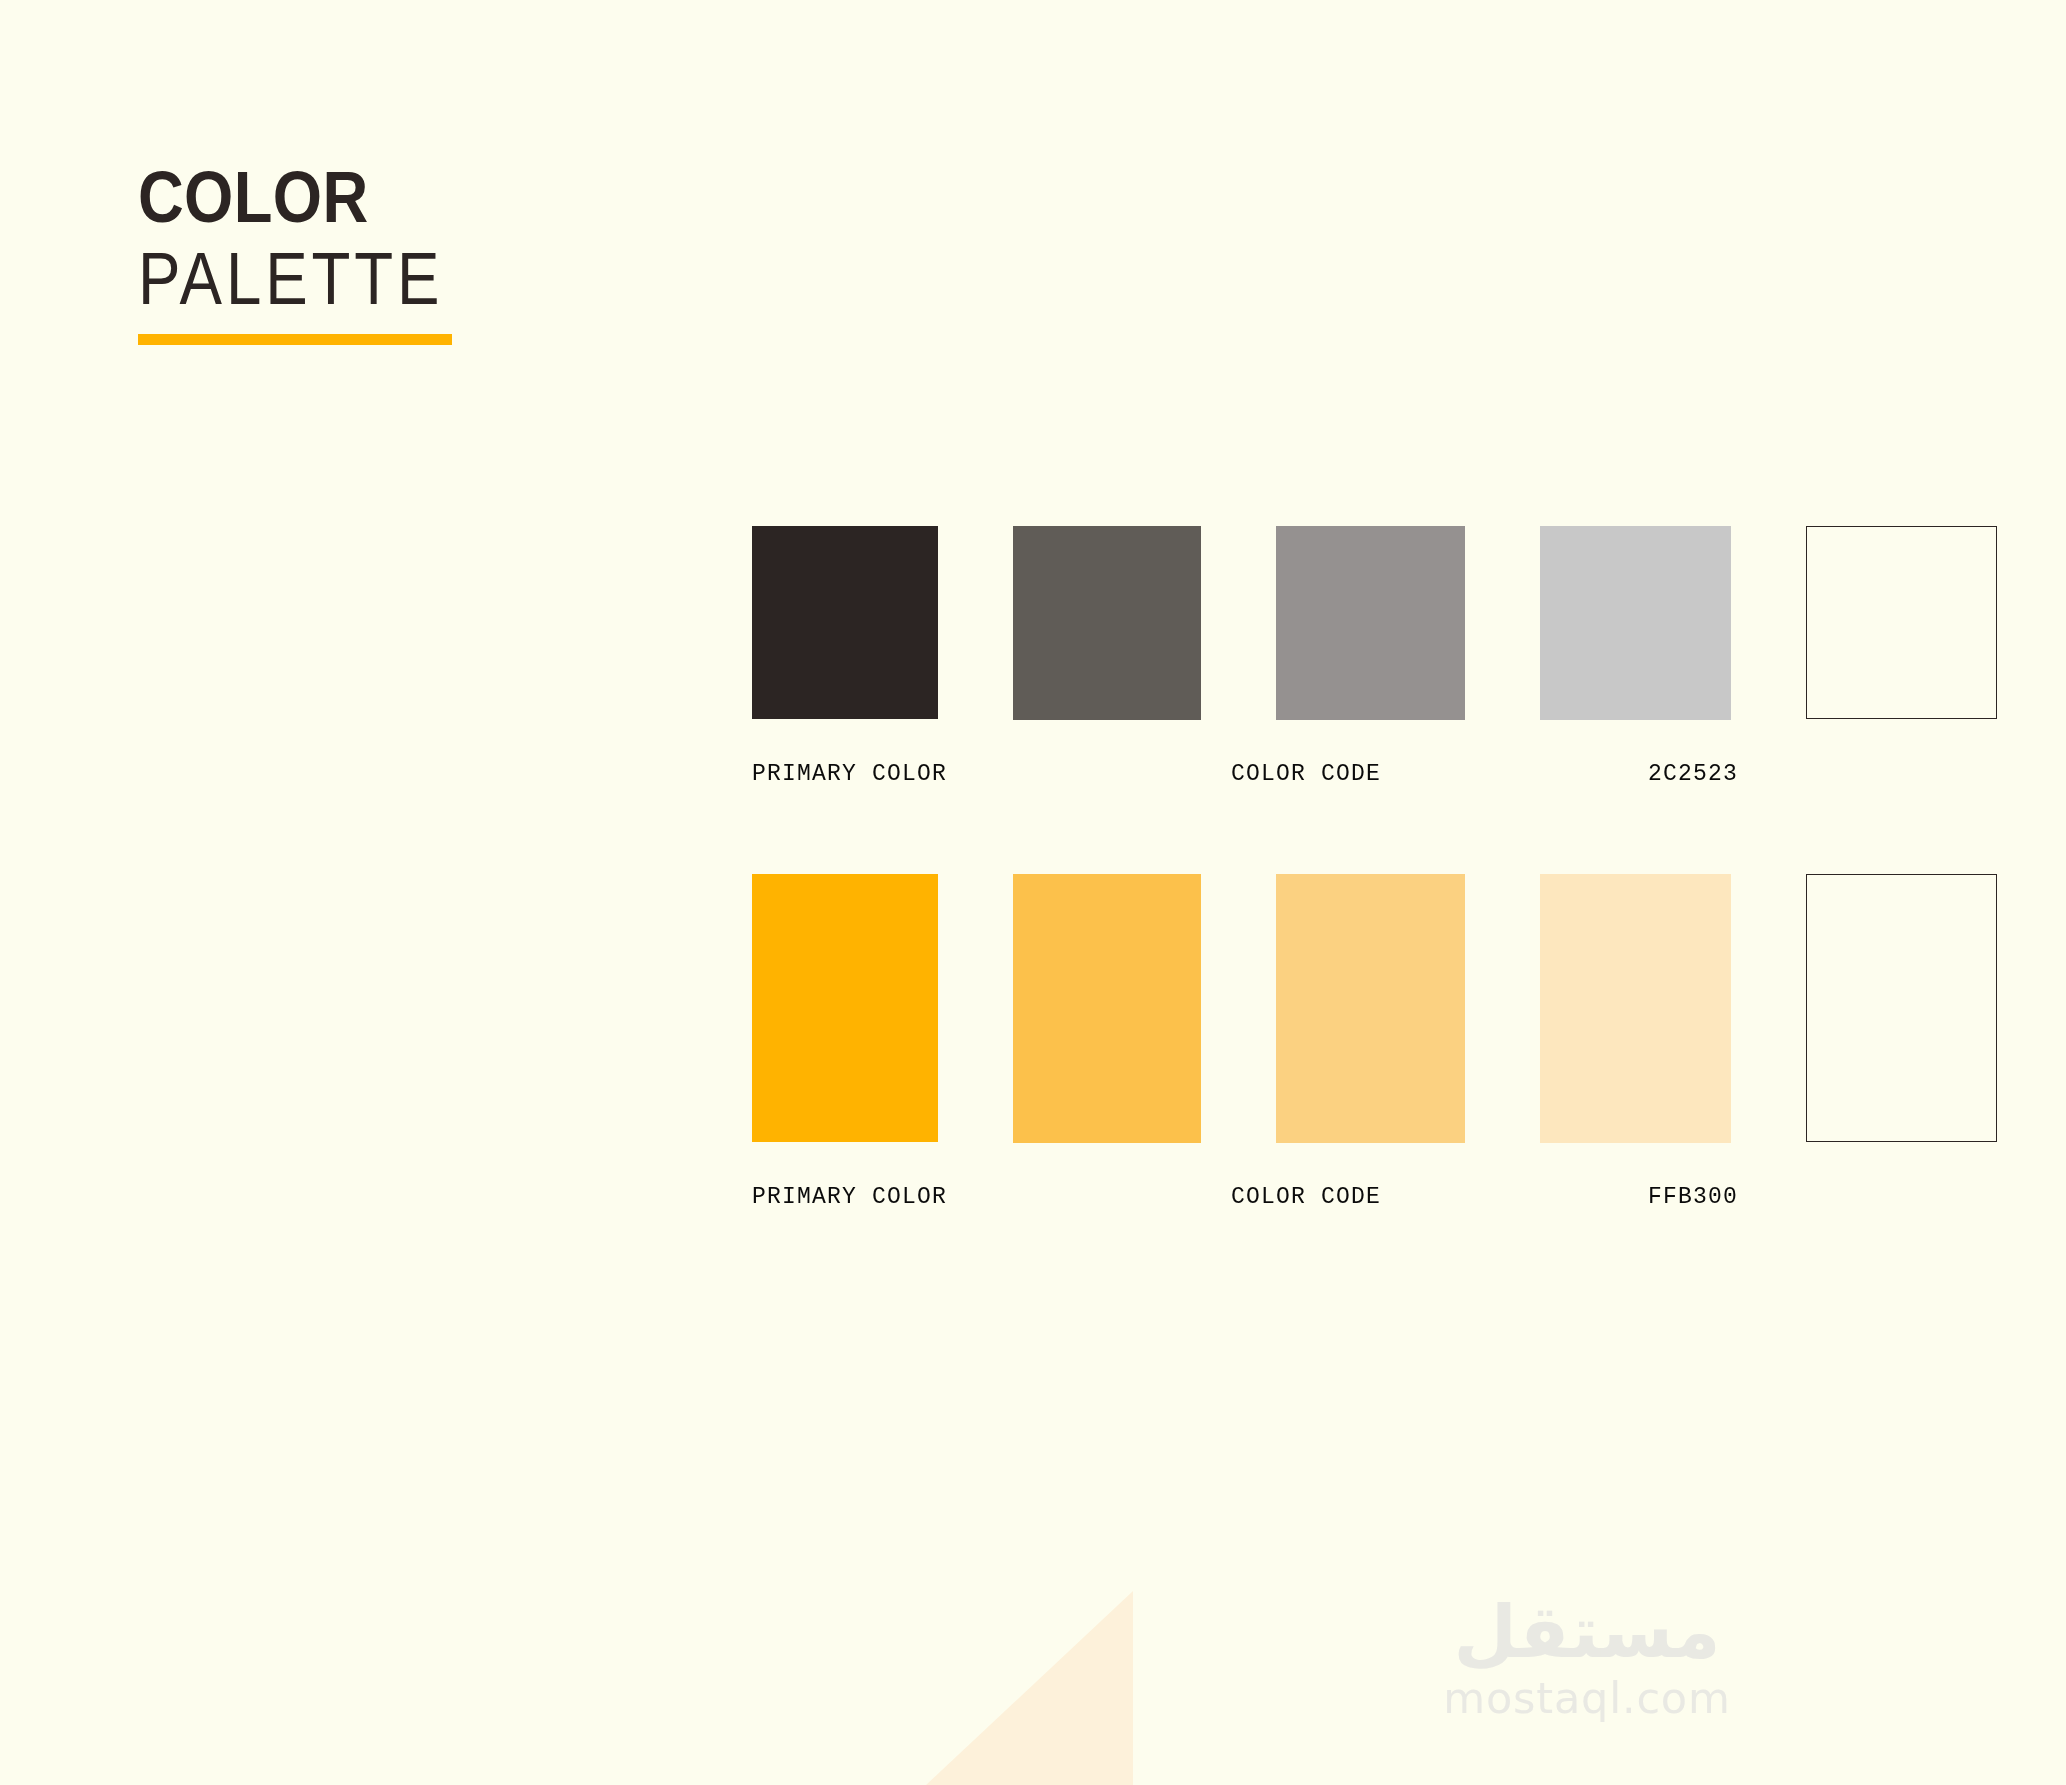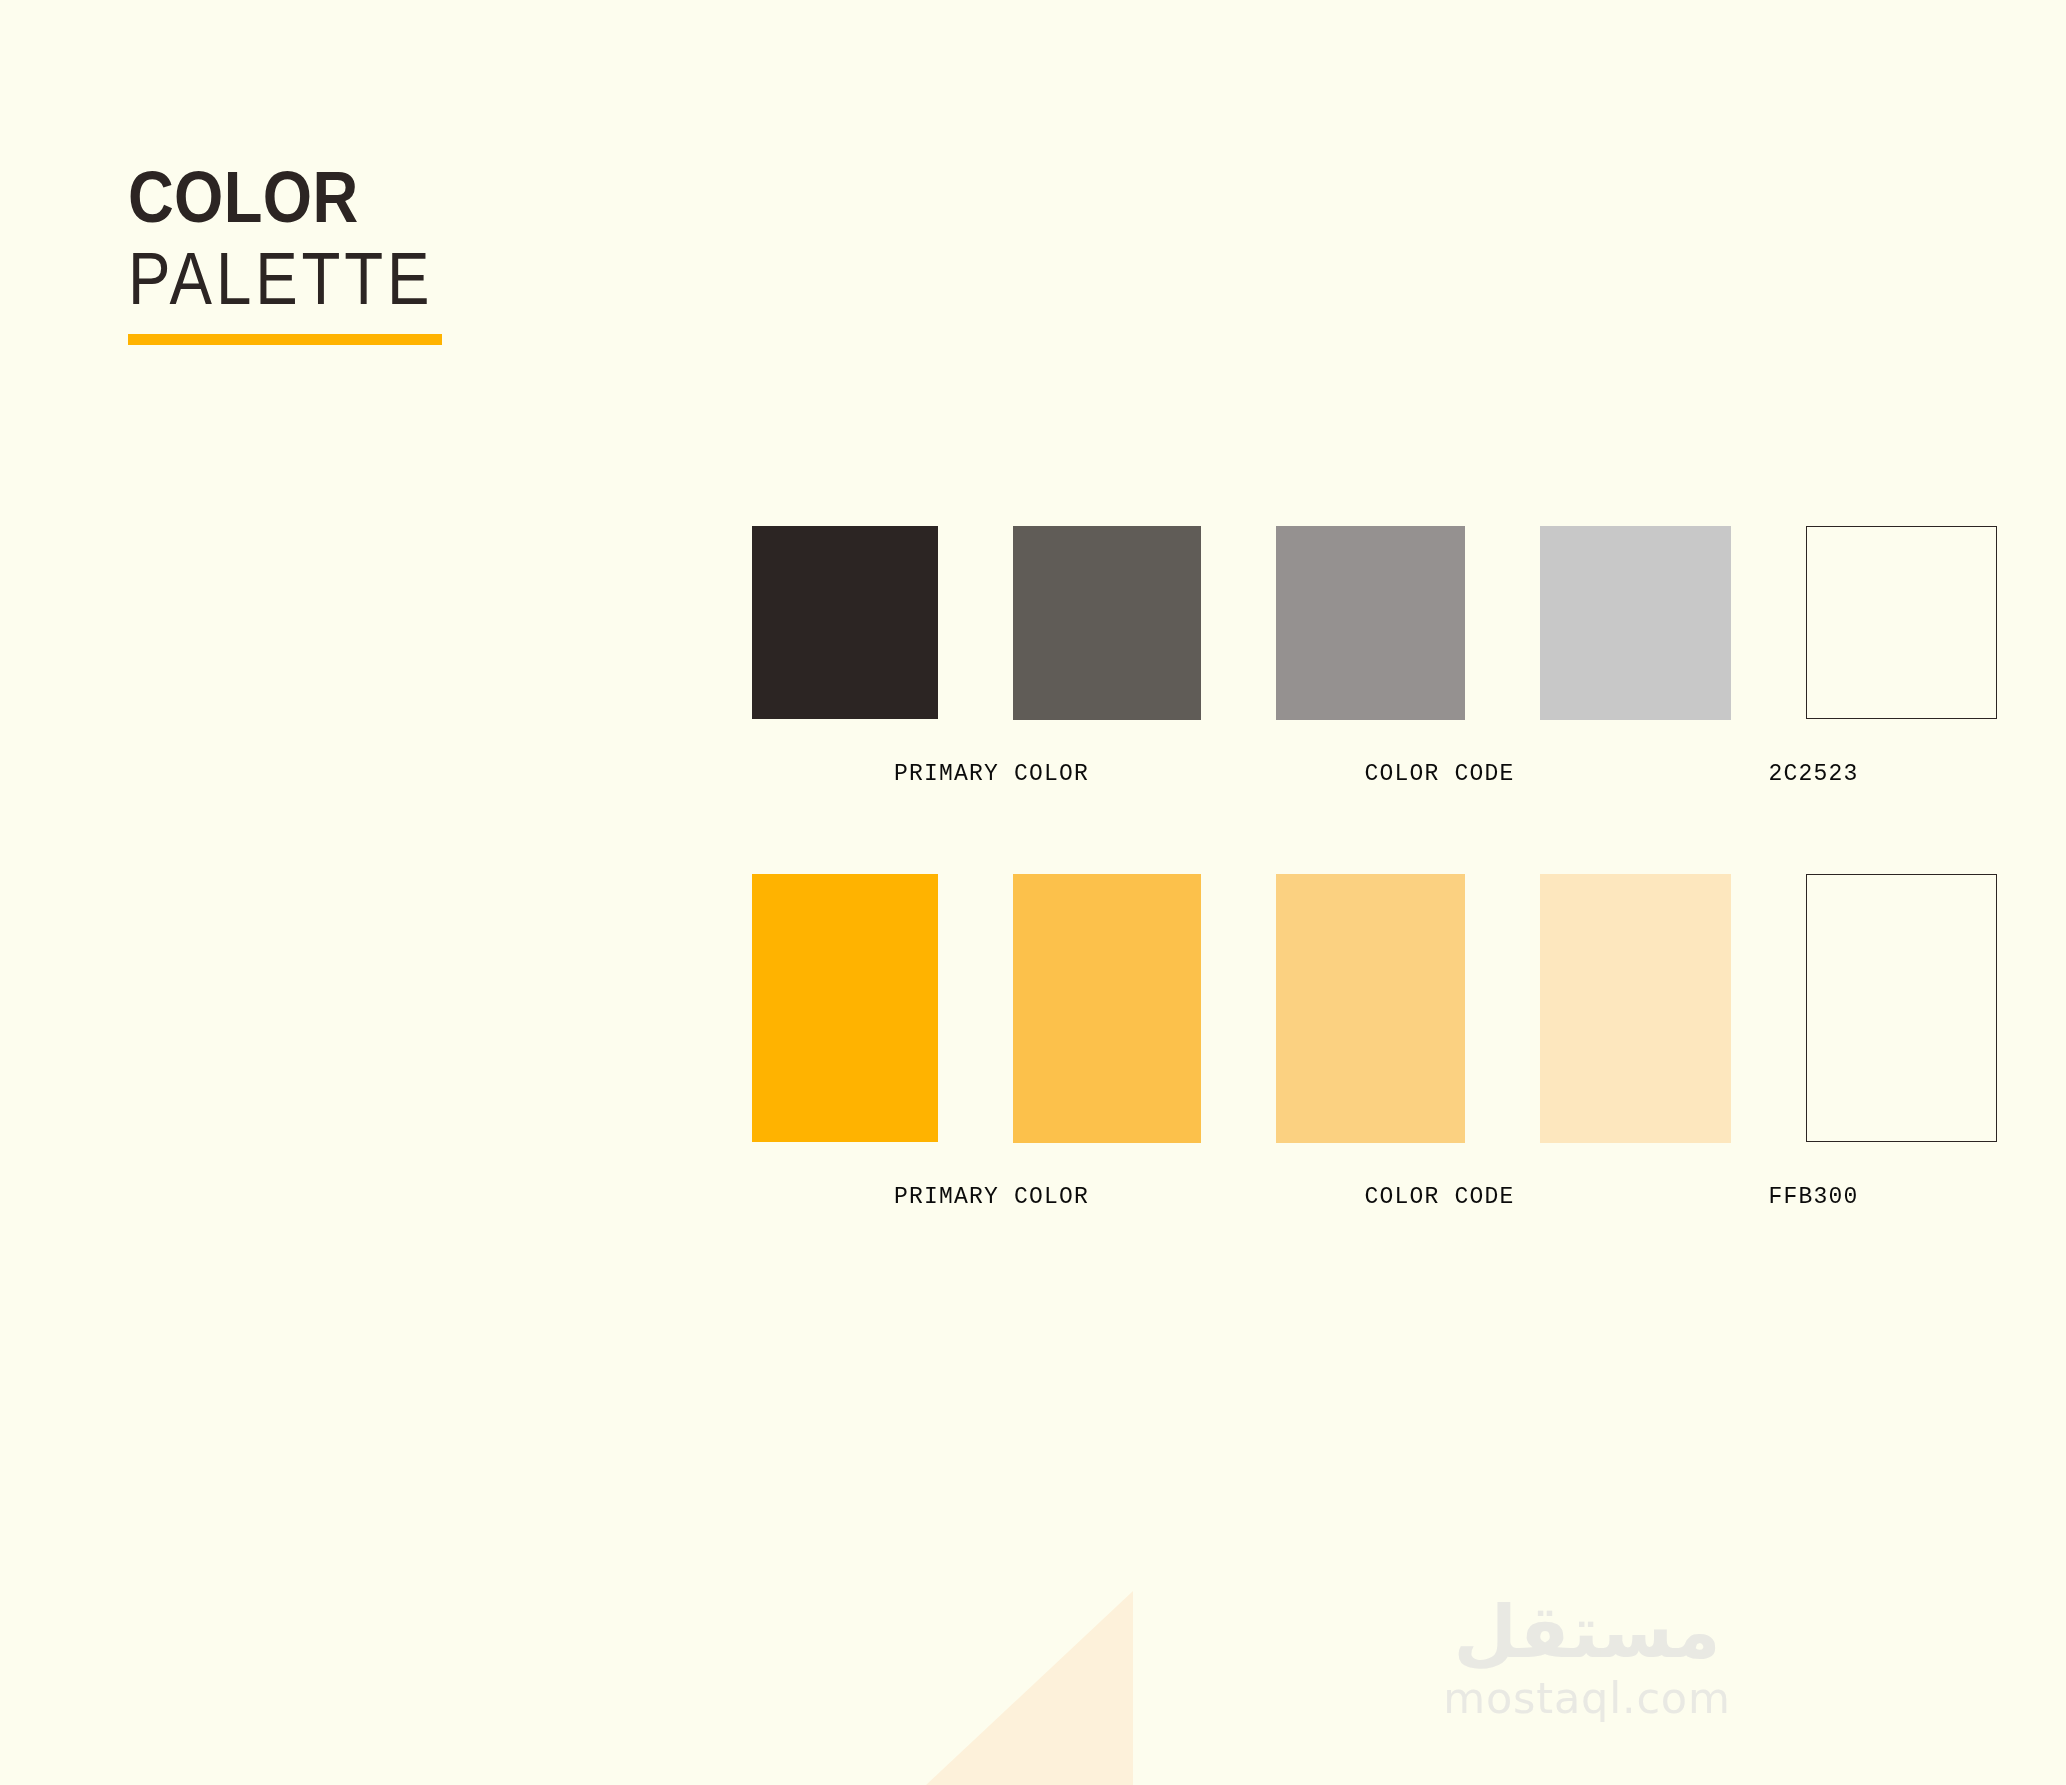--- a/index.html
+++ b/index.html
@@ -29,21 +29,21 @@
     bottom: 0;
     width: 207px;
     height: 194px;
     background: #FDF1DA;
     clip-path: polygon(100% 0%, 100% 100%, 0% 100%);
   }
 
   
   .title-block {
     position: absolute;
-    left: 128px;
+    left: 138px;
     top: 161px;
     width: 661px;
   }
   .title-line-1 {
     font-family: "Liberation Sans Narrow", "Liberation Sans", sans-serif;
     font-size: 72px;
     font-weight: 700;
     line-height: 1.0;
     letter-spacing: 0.4px;
     color: #2C2523;
@@ -109,21 +109,20 @@
     left: 0;
     display: flex;
     white-space: nowrap;
   }
   .caption-cell {
     font-family: "Liberation Mono", "DejaVu Sans Mono", monospace;
     font-size: 23px;
     letter-spacing: 1.2px;
     color: #0B0B0B;
     line-height: 1;
-    text-align: center;
   }
   .caption-label   { width: 479px; }
   .caption-code-lb { width: 417px; }
   .caption-code-vl { width: 331px; }
 
   
   .watermark {
     position: absolute;
     left: 0;
     right: 0;

